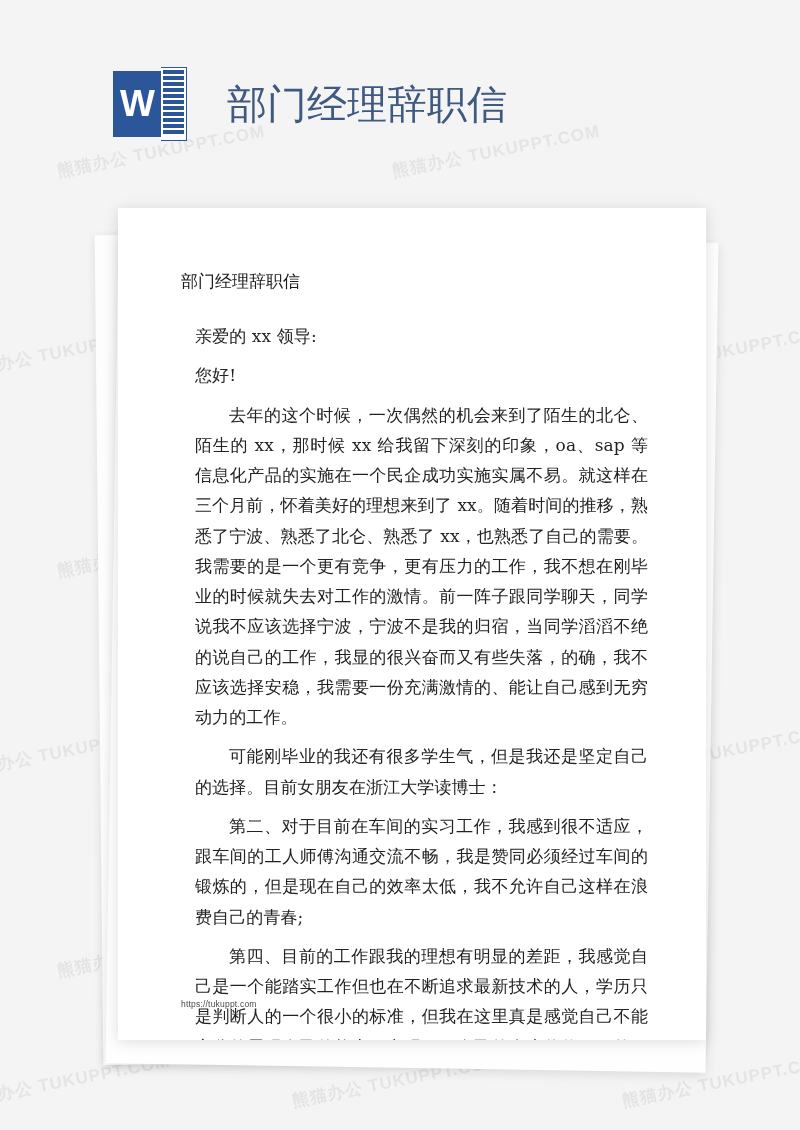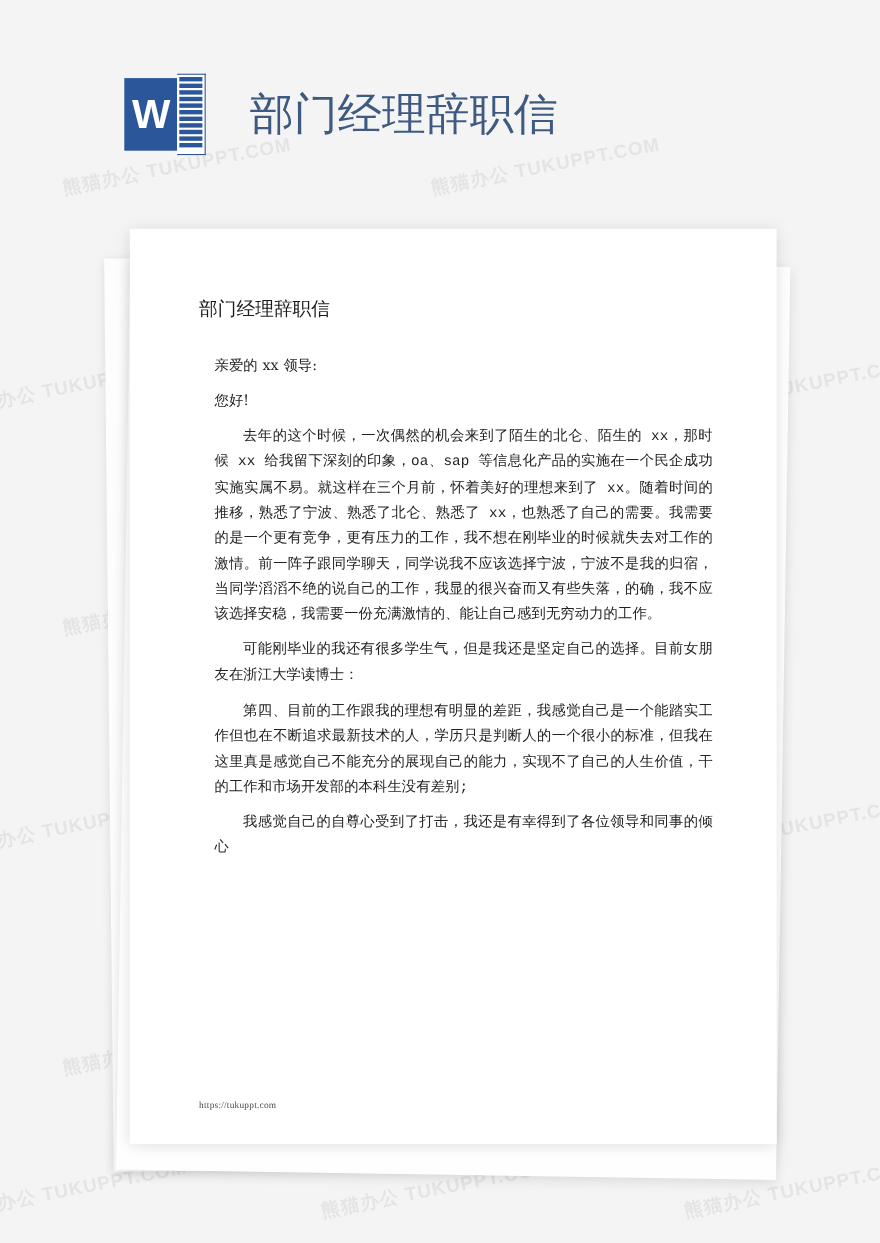--- a/index.html
+++ b/index.html
@@ -160,36 +160,36 @@
     font-family: "DejaVu Sans", sans-serif;
     font-size: 17px;
     color: #1a1a1a;
     font-weight: 400;
     line-height: 1.3;
     margin-bottom: 29px;
   }
 
   .para {
     font-family: "DejaVu Serif", serif;
-    font-size: 13px;
+    font-size: 17px;
     line-height: 1.78;
     color: #222222;
     text-align: justify;
     margin-bottom: 9px;
     padding-left: 14px;
     padding-right: 2px;
     letter-spacing: 0.1px;
   }
-  .para.indent { text-indent: 2em; font-family: Liberation Mono, monospace; }
+  .para.indent { text-indent: 2em; }
 
   #doc-footer-url {
     position: absolute;
     left: 63px;
     bottom: 31px;
-    font-family: Liberation Serif, serif;
+    font-family: Liberation Sans, sans-serif;
     font-size: 8.5px;
     color: #4a4a4a;
     letter-spacing: 0.2px;
     z-index: 4;
     text-align: right;
   }
 </style>
 </head>
 <body>
 
@@ -238,18 +238,19 @@
 
   <div id="page">
     <div id="doc-body">
       <div id="doc-title">部门经理辞职信</div>
 
       <div class="para">亲爱的 xx 领导:</div>
       <div class="para">您好!</div>
 
       <div class="para indent">去年的这个时候，一次偶然的机会来到了陌生的北仑、陌生的 xx，那时候 xx 给我留下深刻的印象，oa、sap 等信息化产品的实施在一个民企成功实施实属不易。就这样在三个月前，怀着美好的理想来到了 xx。随着时间的推移，熟悉了宁波、熟悉了北仑、熟悉了 xx，也熟悉了自己的需要。我需要的是一个更有竞争，更有压力的工作，我不想在刚毕业的时候就失去对工作的激情。前一阵子跟同学聊天，同学说我不应该选择宁波，宁波不是我的归宿，当同学滔滔不绝的说自己的工作，我显的很兴奋而又有些失落，的确，我不应该选择安稳，我需要一份充满激情的、能让自己感到无穷动力的工作。</div>
       <div class="para indent">可能刚毕业的我还有很多学生气，但是我还是坚定自己的选择。目前女朋友在浙江大学读博士：</div>
+      <div class="para indent">第二、对于目前在车间的实习工作，我感到很不适应，跟车间的工人师傅沟通交流不畅，我是赞同必须经过车间的锻炼的，但是现在自己的效率太低，我不允许自己这样在浪费自己的青春;</div>
       <div class="para indent">第四、目前的工作跟我的理想有明显的差距，我感觉自己是一个能踏实工作但也在不断追求最新技术的人，学历只是判断人的一个很小的标准，但我在这里真是感觉自己不能充分的展现自己的能力，实现不了自己的人生价值，干的工作和市场开发部的本科生没有差别;</div>
       <div class="para indent">我感觉自己的自尊心受到了打击，我还是有幸得到了各位领导和同事的倾心</div>
     </div>
     <div id="doc-footer-url">https://tukuppt.com</div>
   </div>
 </div>
 
 </body></html>

